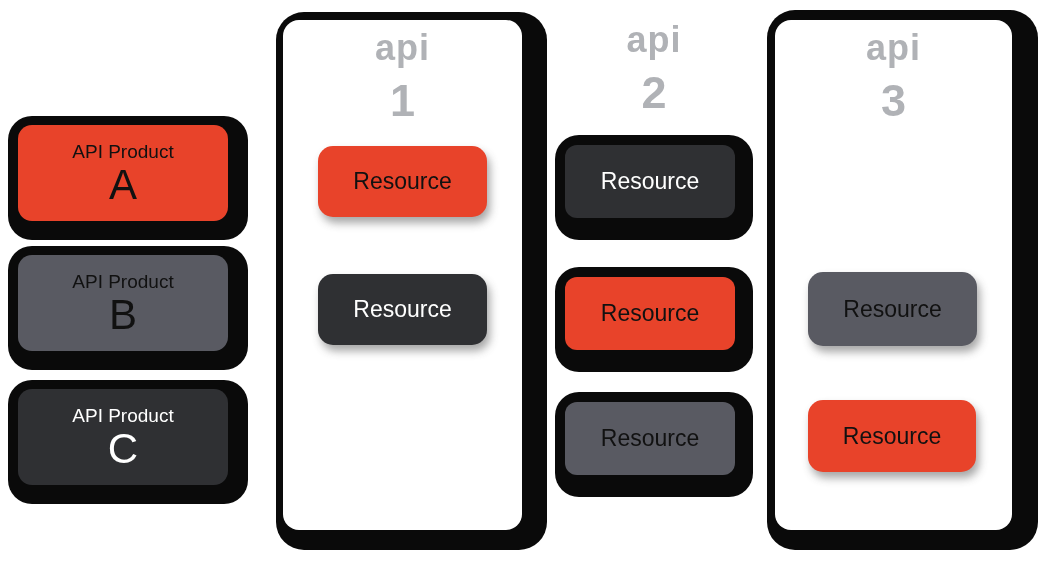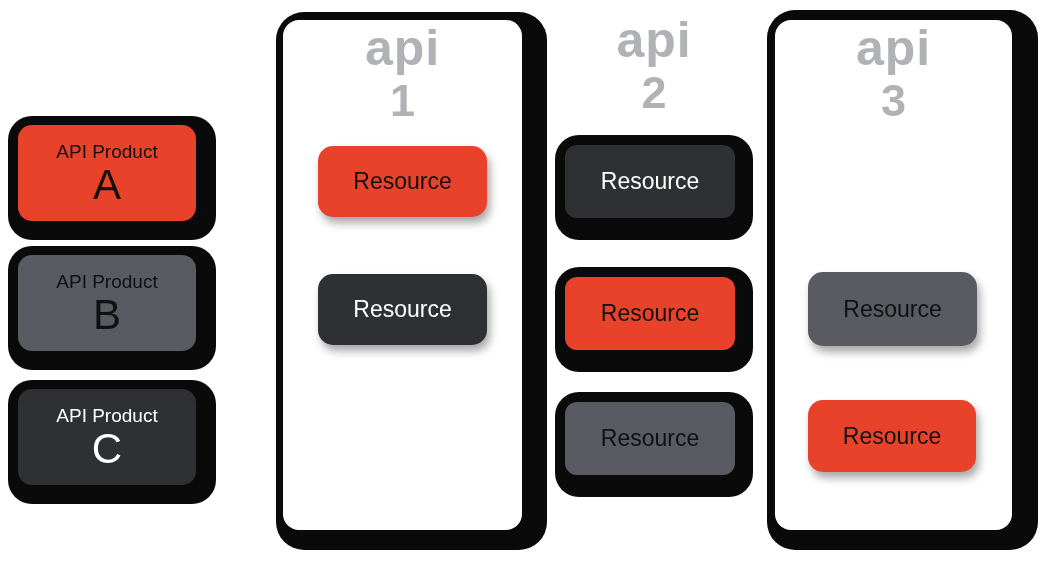--- a/index.html
+++ b/index.html
@@ -8,29 +8,29 @@
     font-family:"Liberation Sans","DejaVu Sans",sans-serif;
   }
   
   .chip{position:absolute;background:#0a0a0a;box-sizing:border-box;}
   .chip-inner{
     width:100%;height:100%;border-radius:14px;
     display:flex;flex-direction:column;align-items:center;justify-content:center;
     text-align:center;position:relative;
   }
   
-  .product-chip{left:8px;width:208px;height:124px;border-radius:24px;padding:9px 20px 19px 10px;}
+  .product-chip{left:8px;width:240px;height:124px;border-radius:24px;padding:9px 20px 19px 10px;}
   .product-line1{font-size:19px;line-height:22px;}
   .product-letter{font-size:42px;line-height:42px;margin-top:1px;}
   
   .container-chip{border-radius:28px;}
   .container-inner{background:#ffffff;border-radius:16px;width:100%;height:100%;position:relative;}
   
   .api-title{position:absolute;top:2px;left:0;right:0;text-align:center;font-weight:bold;}
-  .api-word{font-size:50px;line-height:52px;letter-spacing:1px;}
+  .api-word{font-size:36px;line-height:52px;letter-spacing:1px;}
   .api-num{font-size:45px;line-height:54px;}
   .api2-title{position:absolute;left:555px;top:14px;width:198px;text-align:center;font-weight:bold;}
   
   .resource{
     position:absolute;border-radius:15px;
     display:flex;align-items:center;justify-content:center;
     font-size:23px;box-shadow:3px 6px 8px rgba(60,60,60,0.45);
   }
   
   .res-chip{left:555px;width:198px;height:105px;border-radius:24px;padding:10px 18px 22px 10px;}

